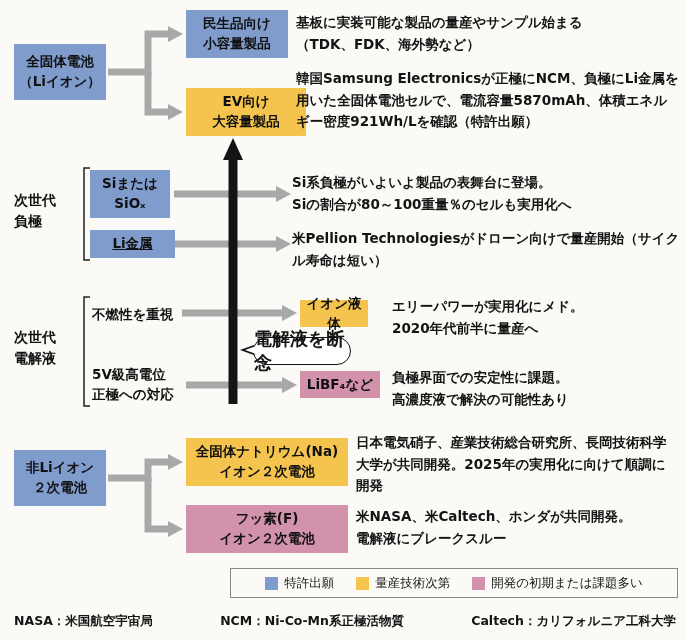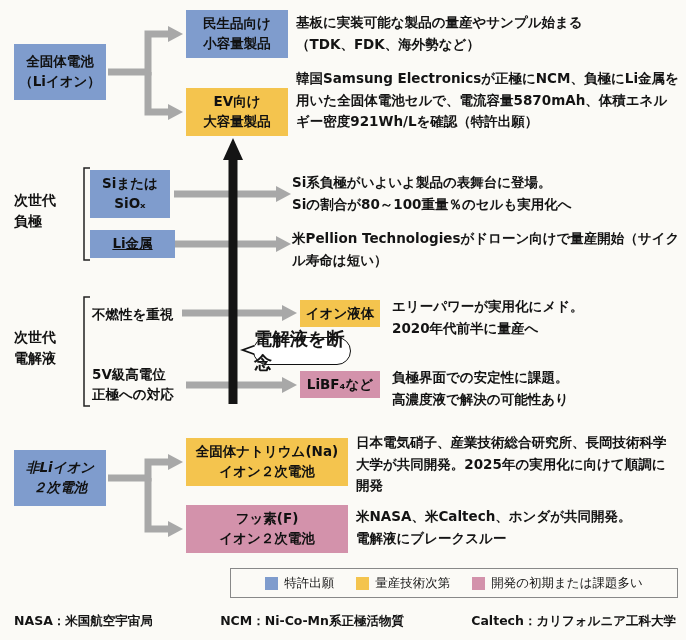--- a/index.html
+++ b/index.html
@@ -78,47 +78,47 @@
       <polygon points="223,160 243,160 233,138"></polygon>
     </g>
   </svg>
 
   <div class="cbox bg-blue" style="left:14px;top:44px;width:92px;height:56px;">全固体電池
 （Liイオン）</div>
   <div class="cbox bg-blue" style="left:186px;top:10px;width:102px;height:48px;">民生品向け
 小容量製品</div>
   <div class="desc" style="left:296px;top:12px;width:378px;">基板に実装可能な製品の量産やサンプル始まる
 （TDK、FDK、海外勢など）</div>
-  <div class="cbox bg-yellow" style="left:186px;top:88px;width:102px;height:48px;">EV向け
+  <div class="cbox bg-yellow" style="left:186px;top:88px;width:120px;height:48px;">EV向け
 大容量製品</div>
   <div class="desc" style="left:296px;top:68px;width:384px;">韓国Samsung Electronicsが正極にNCM、負極にLi金属を用いた全固体電池セルで、電流容量5870mAh、体積エネルギー密度921Wh/Lを確認（特許出願）</div>
 
   <div class="sec-label" style="left:14px;top:190px;">次世代
 負極</div>
   <div class="cbox bg-blue" style="left:90px;top:170px;width:80px;height:48px;">Siまたは
 SiOₓ</div>
   <div class="desc" style="left:292px;top:172px;width:388px;">Si系負極がいよいよ製品の表舞台に登場。
 Siの割合が80～100重量％のセルも実用化へ</div>
   <div class="cbox bg-blue" style="left:90px;top:230px;width:85px;height:28px;text-decoration:underline;">Li金属</div>
   <div class="desc" style="left:292px;top:228px;width:392px;">米Pellion Technologiesがドローン向けで量産開始（サイクル寿命は短い）</div>
 
   <div class="sec-label" style="left:14px;top:327px;">次世代
 電解液</div>
   <div class="pre-label" style="left:92px;top:304px;">不燃性を重視</div>
-  <div class="cbox bg-yellow" style="left:300px;top:300px;width:80px;height:27px;">イオン液体</div>
+  <div class="cbox bg-yellow" style="left:300px;top:300px;width:68px;height:27px;">イオン液体</div>
   <div class="desc" style="left:392px;top:296px;width:282px;">エリーパワーが実用化にメド。
 2020年代前半に量産へ</div>
   <div class="bubble">電解液を断念</div>
   <div class="pre-label" style="left:92px;top:364px;">5V級高電位
 正極への対応</div>
   <div class="cbox bg-pink" style="left:300px;top:371px;width:80px;height:27px;">LiBF₄など</div>
   <div class="desc" style="left:392px;top:367px;width:282px;">負極界面での安定性に課題。
 高濃度液で解決の可能性あり</div>
 
-  <div class="cbox bg-blue" style="left:14px;top:450px;width:92px;height:56px;font-style:italic;">非Liイオン
+  <div class="cbox bg-blue" style="left:14px;top:450px;width:92px;height:56px;">非Liイオン
 ２次電池</div>
   <div class="cbox bg-yellow" style="left:186px;top:438px;width:162px;height:48px;">全固体ナトリウム(Na)
 イオン２次電池</div>
   <div class="desc" style="left:356px;top:432px;width:322px;">日本電気硝子、産業技術総合研究所、長岡技術科学大学が共同開発。2025年の実用化に向けて順調に開発</div>
   <div class="cbox bg-pink" style="left:186px;top:505px;width:162px;height:48px;">フッ素(F)
 イオン２次電池</div>
   <div class="desc" style="left:356px;top:506px;width:322px;">米NASA、米Caltech、ホンダが共同開発。
 電解液にブレークスルー</div>
 
   <div class="legend">

